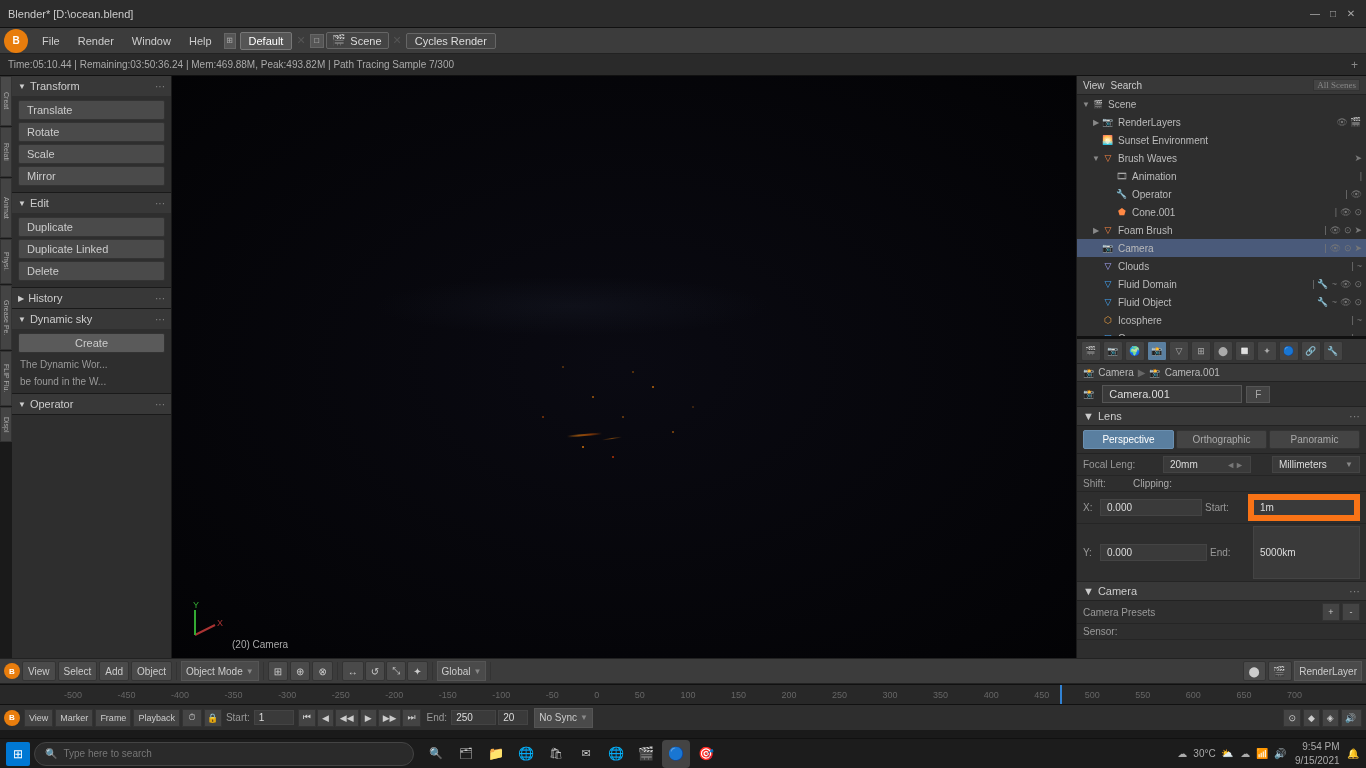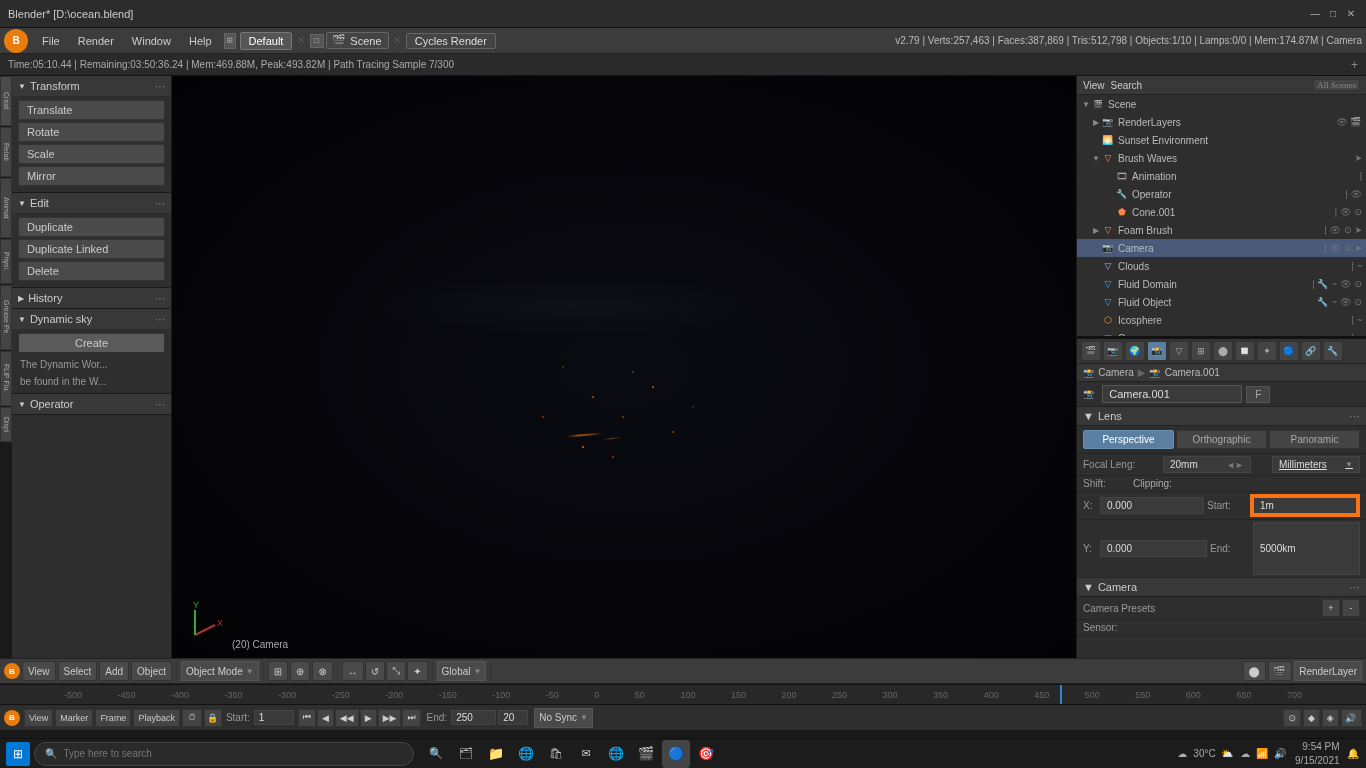--- a/index.html
+++ b/index.html
@@ -515,23 +515,20 @@
   <span style="color:#555;margin:0 2px;">✕</span>
   <div style="width:14px;height:14px;background:#555;border:1px solid #666;display:flex;align-items:center;justify-content:center;font-size:8px;">□</div>
   <div class="menu-scene-box">
     <span>🎬</span>
     <span>Scene</span>
   </div>
   <span style="color:#555;margin:0 2px;">✕</span>
   <div class="render-engine">
     <span>Cycles Render</span>
   </div>
-  <div class="menu-right">
-    <span>v2.79 | Verts:257,463 | Faces:387,869 | Tris:512,798 | Objects:1/10 | Lamps:0/0 | Mem:174.87M | Camera</span>
-  </div>
 </div>
 
 <div id="infobar">
   <span>Time:05:10.44 | Remaining:03:50:36.24 | Mem:469.88M, Peak:493.82M | Path Tracing Sample 7/300</span>
   <span class="expand-btn">+</span>
 </div>
 
 <div id="main-content" style="height: 582px; display:flex; position:relative;">
 
   <div style="position:absolute;left:0;top:0;z-index:10;display:flex;flex-direction:column;width:12px;">
@@ -833,36 +830,36 @@
         <div class="lens-tab">Orthographic</div>
         <div class="lens-tab">Panoramic</div>
       </div>
 
       <div class="prop-row">
         <span class="prop-label">Focal Leng:</span>
         <div class="prop-value">
           <span>20mm</span>
           <span style="color:#777;font-size:9px;">◄►</span>
         </div>
-        <div class="prop-select" style="width:90px;margin-left:21px;display:flex;align-items:center;justify-content:space-between;cursor:pointer;text-decoration:underline;">
+        <div class="prop-select" style="width:90px;margin-left:21px;display:flex;align-items:center;justify-content:space-between;cursor:pointer;">
           <span>Millimeters</span>
           <span style="color:#888;font-size:8px;">▼</span>
         </div>
       </div>
 
       <div style="display:flex;padding:2px 6px;border-bottom:1px solid #252525;align-items:center;font-size:10px;">
         <span style="width:50px;color:#999;">Shift:</span>
         <span style="width:100px;color:#aaa;">Clipping:</span>
       </div>
 
       <div style="display:flex;padding:2px 6px;border-bottom:1px solid #252525;align-items:center;gap:3px;">
         <span style="width:14px;color:#999;font-size:10px;">X:</span>
         <div class="sub-value" style="background:#3a3a3a;border:1px solid #444;color:#ddd;padding:2px 6px;font-size:10px;width:80px;">0.000</div>
         <span style="width:40px;color:#999;font-size:10px;">Start:</span>
-        <div class="sub-value" style="background:#3a3a3a;border:4px solid #f97316;color:#ddd;padding:2px 6px;font-size:10px;width:60px;">1m</div>
+        <div class="sub-value" style="background:#3a3a3a;border:6px solid #f97316;color:#ddd;padding:2px 6px;font-size:10px;width:60px;">1m</div>
       </div>
 
       <div style="display:flex;padding:2px 6px;border-bottom:1px solid #252525;align-items:center;gap:3px;">
         <span style="width:14px;color:#999;font-size:10px;">Y:</span>
         <div class="sub-value" style="background:#3a3a3a;border:1px solid #444;color:#ddd;padding:2px 6px;font-size:10px;width:80px;">0.000</div>
         <span style="width:40px;color:#999;font-size:10px;">End:</span>
         <div class="sub-value" style="background:#3a3a3a;border:1px solid #444;color:#ddd;padding:20px 6px;font-size:10px;width:60px;">5000km</div>
       </div>
 
       <div class="section-title-row">

